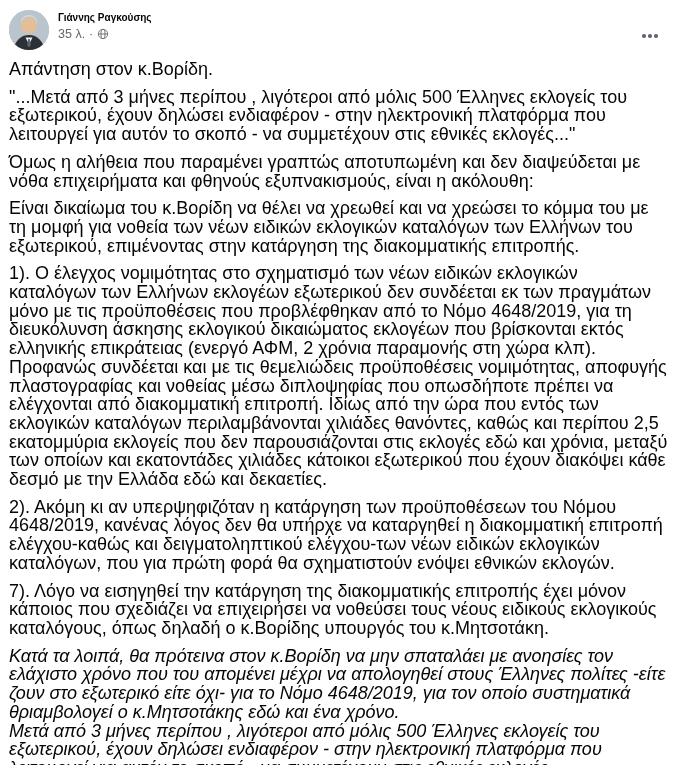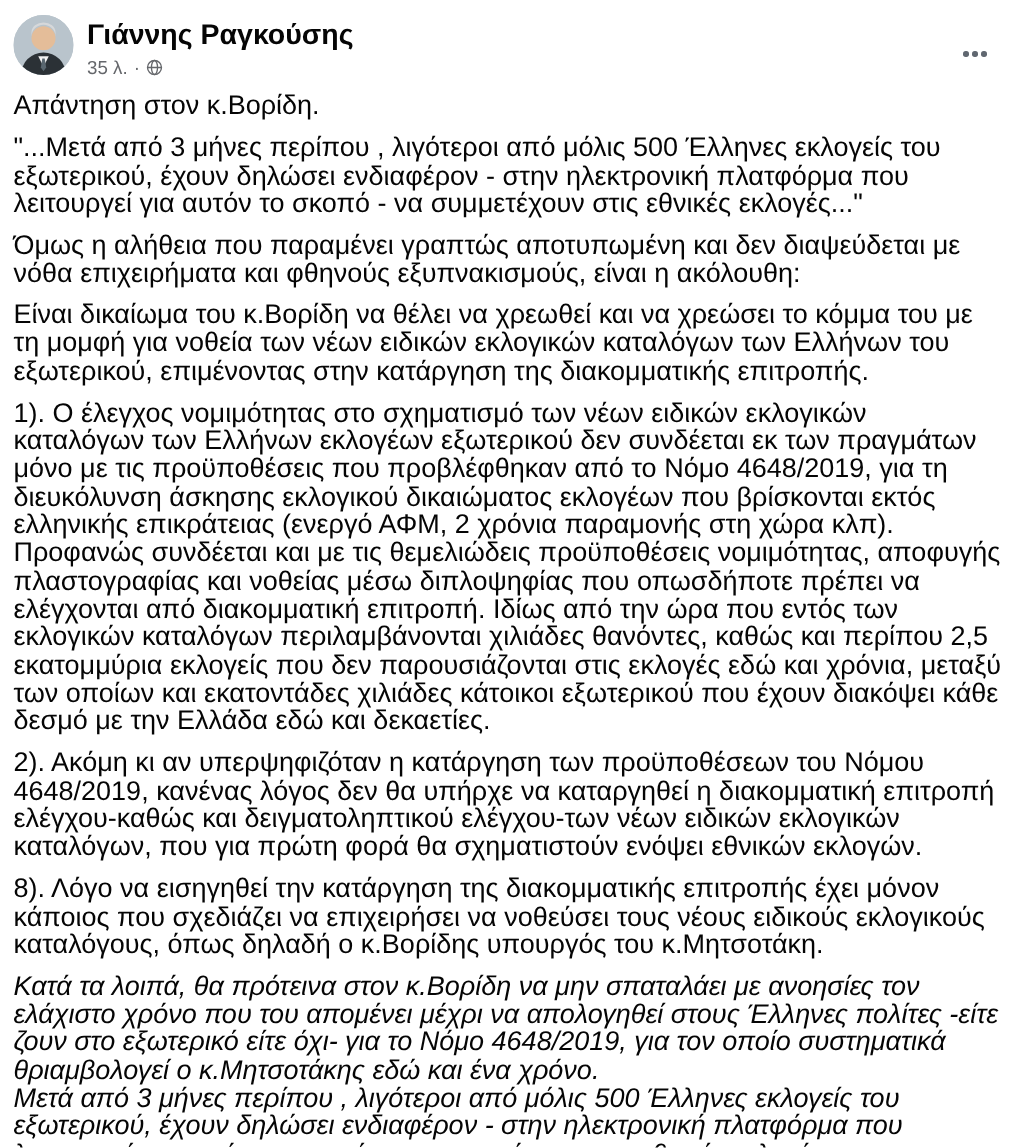--- a/index.html
+++ b/index.html
@@ -30,21 +30,21 @@
     border-radius: 50%;
     overflow: hidden;
     flex: 0 0 40px;
     cursor: pointer;
     background: #b9c4cc;
   }
   .avatar svg { display: block; }
   .header-meta { padding-top: 2px; }
   .author-name {
     font-weight: bold;
-    font-size: 19px;
+    font-size: 10px;
     line-height: 1.25;
     color: #050505;
     cursor: pointer;
   }
   .meta-row {
     display: flex;
     align-items: center;
     gap: 4px;
     margin-top: 3px;
     color: #65676b;
@@ -123,18 +123,18 @@
   </div>
 
   <div class="post-body">
       <p>Απάντηση στον κ.Βορίδη.</p>
       <p>"...Μετά από 3 μήνες περίπου , λιγότεροι από μόλις 500 Έλληνες εκλογείς του εξωτερικού, έχουν δηλώσει ενδιαφέρον - στην ηλεκτρονική πλατφόρμα που λειτουργεί για αυτόν το σκοπό - να συμμετέχουν στις εθνικές εκλογές..."</p>
       <p>Όμως η αλήθεια που παραμένει γραπτώς αποτυπωμένη και δεν διαψεύδεται με νόθα επιχειρήματα και φθηνούς εξυπνακισμούς, είναι η ακόλουθη:</p>
       <p>Είναι δικαίωμα του κ.Βορίδη να θέλει να χρεωθεί και να χρεώσει το κόμμα του με τη μομφή για νοθεία των νέων ειδικών εκλογικών καταλόγων των Ελλήνων του εξωτερικού, επιμένοντας στην κατάργηση της διακομματικής επιτροπής.</p>
       <p>1). Ο έλεγχος νομιμότητας στο σχηματισμό των νέων ειδικών εκλογικών καταλόγων των Ελλήνων εκλογέων εξωτερικού δεν συνδέεται εκ των πραγμάτων μόνο με τις προϋποθέσεις που προβλέφθηκαν από το Νόμο 4648/2019, για τη διευκόλυνση άσκησης εκλογικού δικαιώματος εκλογέων που βρίσκονται εκτός ελληνικής επικράτειας (ενεργό ΑΦΜ, 2 χρόνια παραμονής στη χώρα κλπ).
 Προφανώς συνδέεται και με τις θεμελιώδεις προϋποθέσεις νομιμότητας, αποφυγής πλαστογραφίας και νοθείας μέσω διπλοψηφίας που οπωσδήποτε πρέπει να ελέγχονται από διακομματική επιτροπή. Ιδίως από την ώρα που εντός των  εκλογικών καταλόγων περιλαμβάνονται χιλιάδες θανόντες, καθώς και περίπου 2,5 εκατομμύρια εκλογείς που δεν παρουσιάζονται στις εκλογές εδώ και χρόνια, μεταξύ των οποίων και εκατοντάδες χιλιάδες κάτοικοι εξωτερικού που έχουν διακόψει κάθε δεσμό με την Ελλάδα εδώ και δεκαετίες.</p>
       <p>2). Ακόμη κι αν υπερψηφιζόταν η κατάργηση των προϋποθέσεων του Νόμου 4648/2019, κανένας λόγος δεν θα υπήρχε να καταργηθεί η διακομματική επιτροπή ελέγχου-καθώς και δειγματοληπτικού ελέγχου-των νέων ειδικών εκλογικών καταλόγων, που για πρώτη φορά θα σχηματιστούν ενόψει εθνικών εκλογών.</p>
-      <p>8). Λόγο να εισηγηθεί την κατάργηση της διακομματικής επιτροπής έχει μόνον κάποιος που σχεδιάζει να επιχειρήσει να νοθεύσει τους νέους ειδικούς εκλογικούς καταλόγους, όπως δηλαδή ο κ.Βορίδης υπουργός του κ.Μητσοτάκη.</p>
+      <p>7). Λόγο να εισηγηθεί την κατάργηση της διακομματικής επιτροπής έχει μόνον κάποιος που σχεδιάζει να επιχειρήσει να νοθεύσει τους νέους ειδικούς εκλογικούς καταλόγους, όπως δηλαδή ο κ.Βορίδης υπουργός του κ.Μητσοτάκη.</p>
       <p>Κατά τα λοιπά, θα πρότεινα στον κ.Βορίδη να μην σπαταλάει με ανοησίες τον ελάχιστο χρόνο που του απομένει μέχρι να απολογηθεί στους Έλληνες πολίτες -είτε ζουν στο εξωτερικό είτε όχι- για το Νόμο 4648/2019, για τον οποίο συστηματικά θριαμβολογεί ο κ.Μητσοτάκης εδώ και ένα χρόνο.
 Μετά από 3 μήνες περίπου , λιγότεροι από μόλις 500 Έλληνες εκλογείς του εξωτερικού, έχουν δηλώσει ενδιαφέρον - στην ηλεκτρονική πλατφόρμα που λειτουργεί για αυτόν το σκοπό - να συμμετέχουν στις εθνικές εκλογές.</p>
     </div>
 
 </div>
 
 </body></html>

